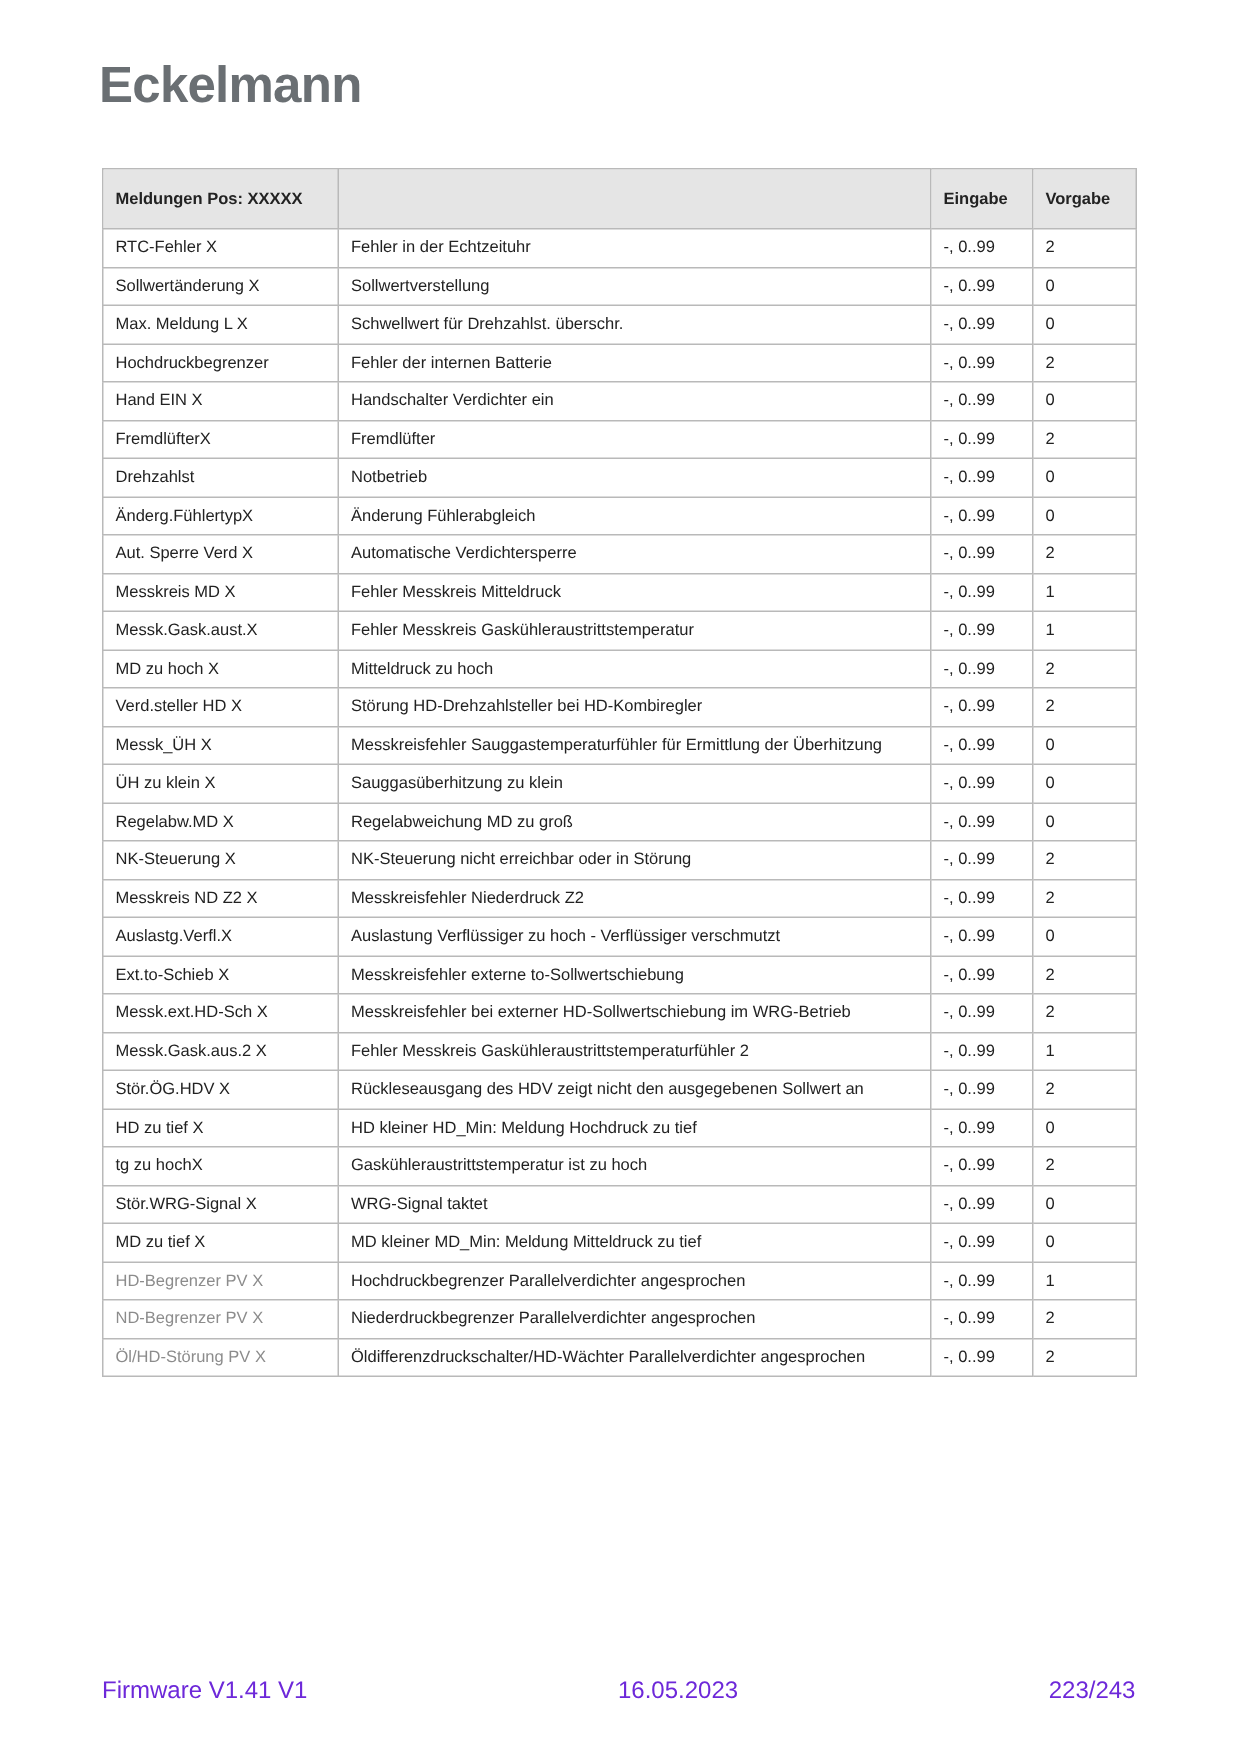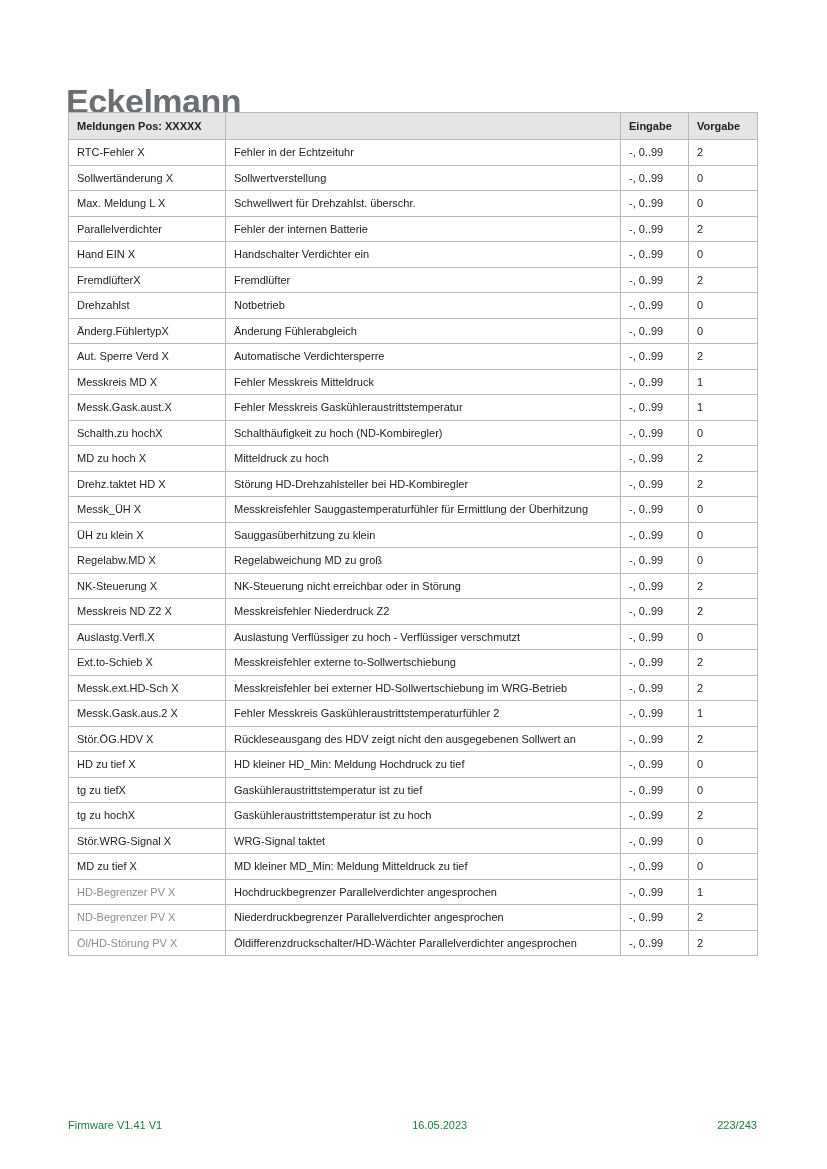--- a/index.html
+++ b/index.html
@@ -33,41 +33,41 @@
     text-align: left;
     vertical-align: middle;
     font-weight: normal;
     height: 25.5px;
     white-space: nowrap;
     overflow: hidden;
   }
   .doc-table thead th {
     background: #e5e5e5;
     font-weight: bold;
-    height: 27px;
+    height: 40px;
   }
   .col-name    { width: 157px; }
   .col-desc    { width: 395px; }
   .col-eingabe { width: 68px; }
   .col-vorgabe { width: 69px; }
   td.muted { color: #8c8c8c; margin-left: 24px; }
   .footer {
     position: absolute;
     left: 68px; right: 70px; top: 1119px;
     display: flex;
     justify-content: space-between;
     align-items: baseline;
-    font-size: 11px;
-    color: #15803d;
+    font-size: 16px;
+    color: #6d28d9;
   }
 </style>
 </head>
 <body>
 
-<div class="logo" style="color: rgb(106, 111, 115); margin-top: 44px;">Eckelmann</div>
+<div class="logo" style="color: rgb(106, 111, 115);">Eckelmann</div>
 
 <table class="doc-table">
   <colgroup>
     <col class="col-name">
       <col class="col-desc">
       <col class="col-eingabe">
       <col class="col-vorgabe">
   </colgroup>
   <thead>
     <tr>
@@ -90,21 +90,21 @@
         <td>-, 0..99</td>
         <td>0</td>
       </tr>
       <tr>
         <td>Max. Meldung L X</td>
         <td>Schwellwert für Drehzahlst. überschr.</td>
         <td>-, 0..99</td>
         <td>0</td>
       </tr>
       <tr>
-        <td>Parallelverdichter</td>
+        <td>Hochdruckbegrenzer</td>
         <td>Fehler der internen Batterie</td>
         <td>-, 0..99</td>
         <td>2</td>
       </tr>
       <tr>
         <td>Hand EIN X</td>
         <td>Handschalter Verdichter ein</td>
         <td>-, 0..99</td>
         <td>0</td>
       </tr>
@@ -138,33 +138,27 @@
         <td>-, 0..99</td>
         <td>1</td>
       </tr>
       <tr>
         <td>Messk.Gask.aust.X</td>
         <td>Fehler Messkreis Gaskühleraustrittstemperatur</td>
         <td>-, 0..99</td>
         <td>1</td>
       </tr>
       <tr>
-        <td>Schalth.zu hochX</td>
-        <td>Schalthäufigkeit zu hoch (ND-Kombiregler)</td>
-        <td>-, 0..99</td>
-        <td>0</td>
-      </tr>
-      <tr>
         <td>MD zu hoch X</td>
         <td>Mitteldruck zu hoch</td>
         <td>-, 0..99</td>
         <td>2</td>
       </tr>
       <tr>
-        <td>Drehz.taktet HD X</td>
+        <td>Verd.steller HD X</td>
         <td>Störung HD-Drehzahlsteller bei HD-Kombiregler</td>
         <td>-, 0..99</td>
         <td>2</td>
       </tr>
       <tr>
         <td>Messk_ÜH X</td>
         <td>Messkreisfehler Sauggastemperaturfühler für Ermittlung der Überhitzung</td>
         <td>-, 0..99</td>
         <td>0</td>
       </tr>
@@ -218,26 +212,20 @@
       </tr>
       <tr>
         <td>Stör.ÖG.HDV X</td>
         <td>Rückleseausgang des HDV zeigt nicht den ausgegebenen Sollwert an</td>
         <td>-, 0..99</td>
         <td>2</td>
       </tr>
       <tr>
         <td>HD zu tief X</td>
         <td>HD kleiner HD_Min: Meldung Hochdruck zu tief</td>
-        <td>-, 0..99</td>
-        <td>0</td>
-      </tr>
-      <tr>
-        <td>tg zu tiefX</td>
-        <td>Gaskühleraustrittstemperatur ist zu tief</td>
         <td>-, 0..99</td>
         <td>0</td>
       </tr>
       <tr>
         <td>tg zu hochX</td>
         <td>Gaskühleraustrittstemperatur ist zu hoch</td>
         <td>-, 0..99</td>
         <td>2</td>
       </tr>
       <tr>

